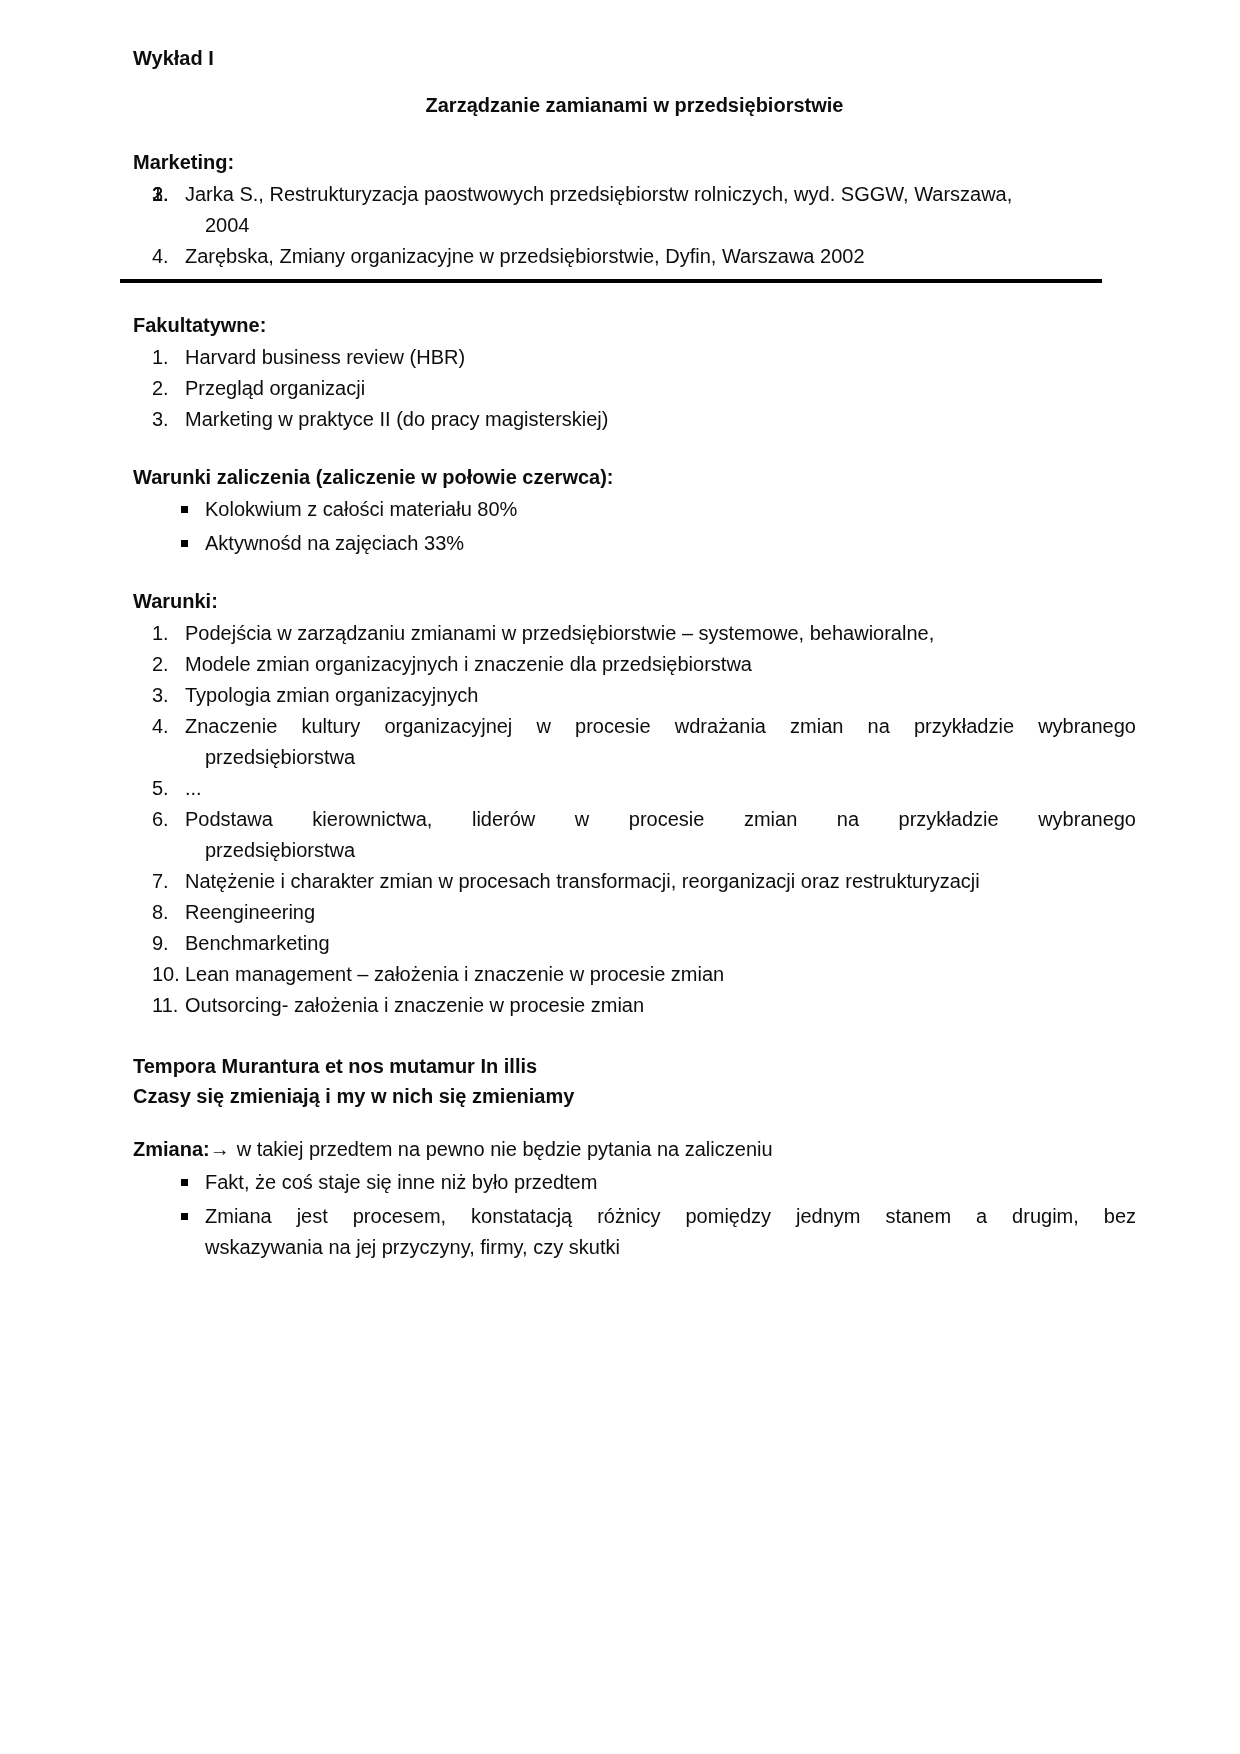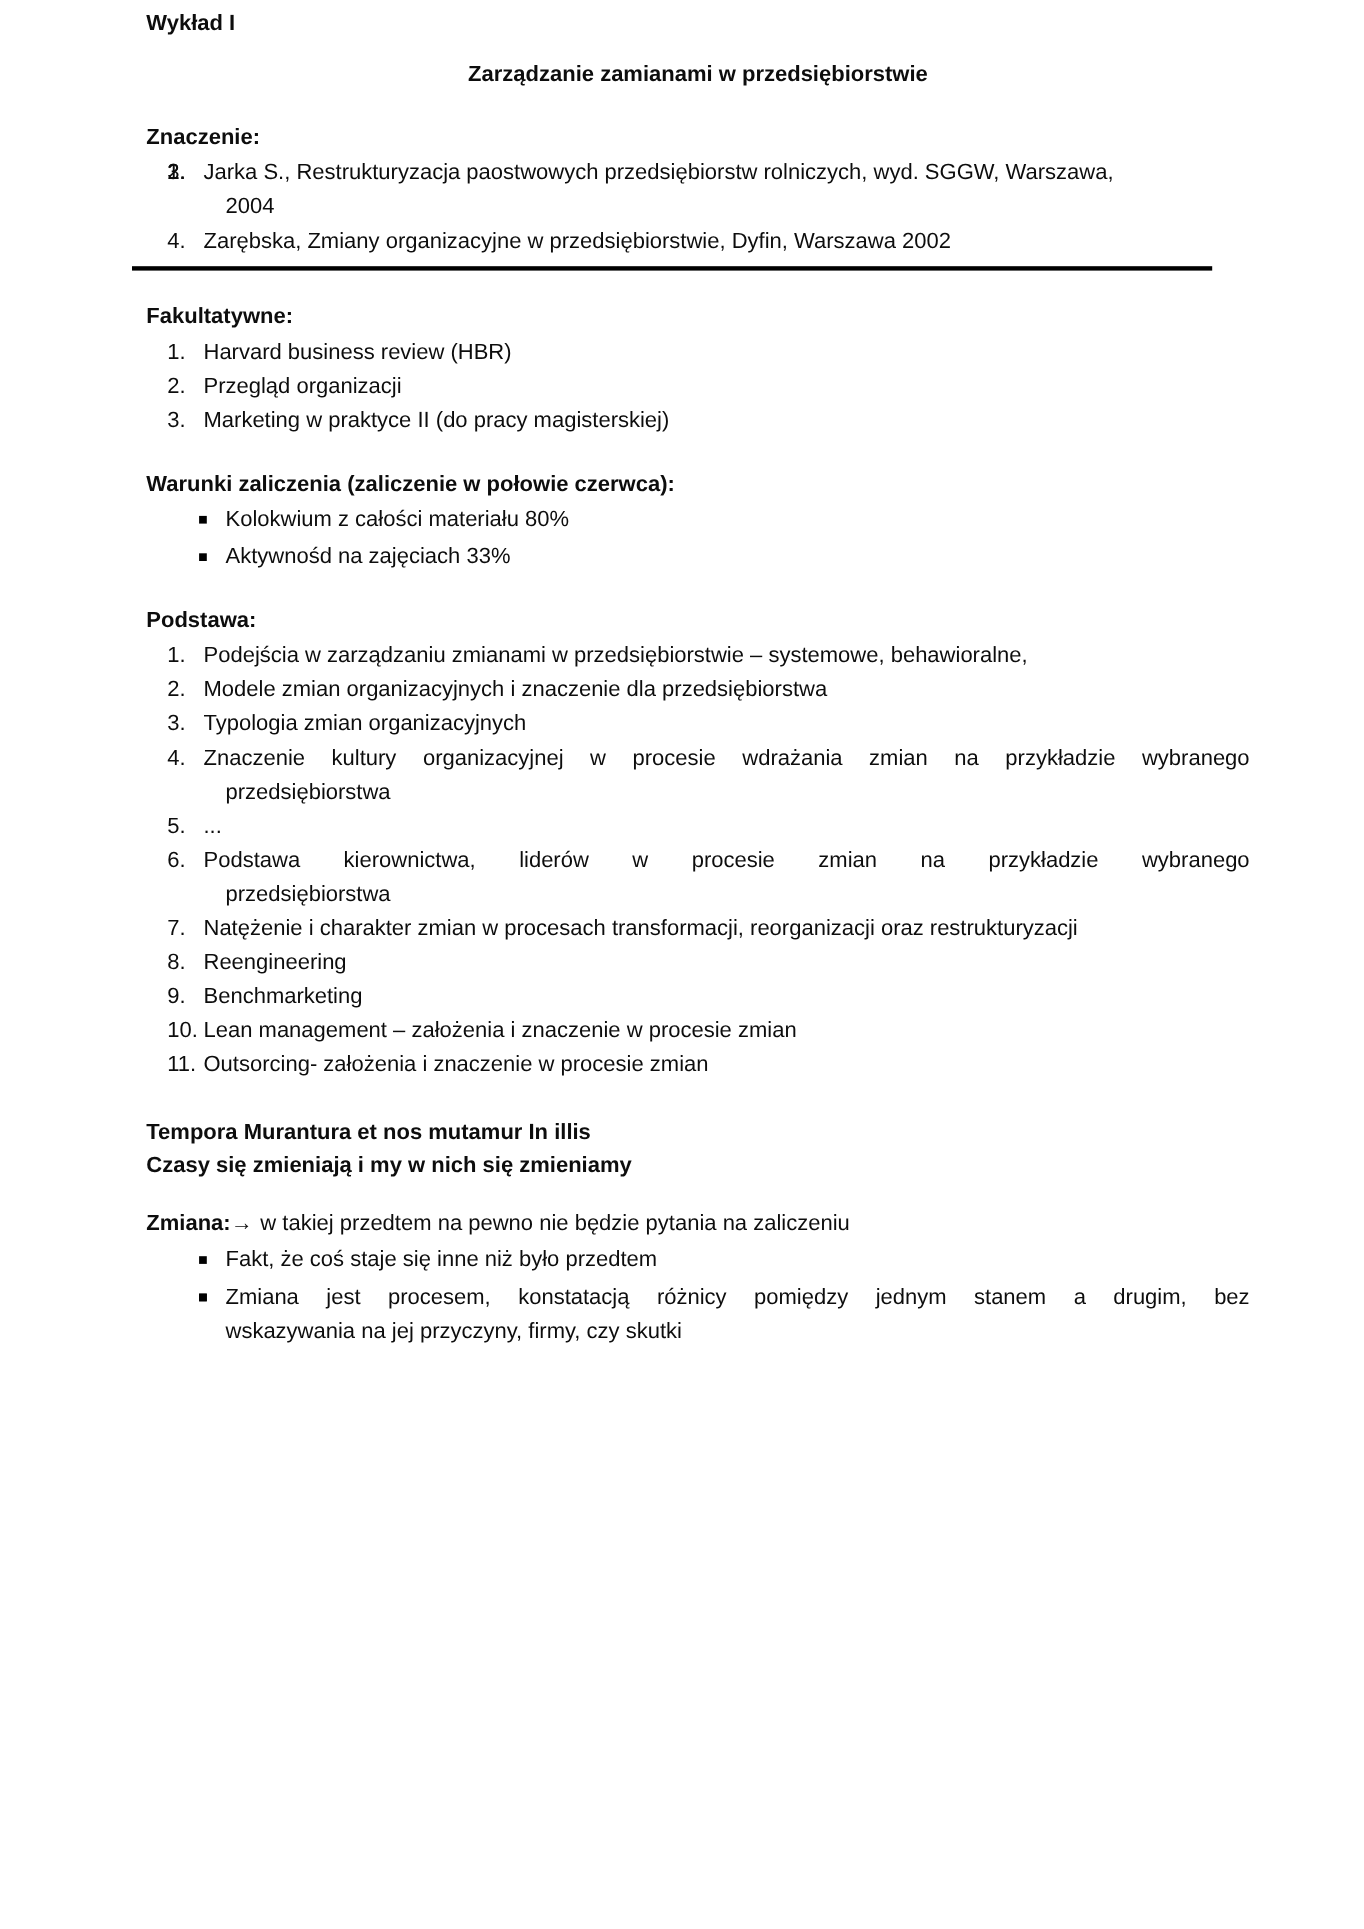--- a/index.html
+++ b/index.html
@@ -6,21 +6,21 @@
   html,body { background:#ffffff; }
   .page {
     position:relative;
     width:1240px; height:1754px;
     background:#ffffff;
     color:#0d0d0d;
     font-family:"Liberation Sans", sans-serif;
     font-size:20px;
     overflow:hidden;
   }
-  .content { padding:6px 104px 0 133px; }
+  .content { padding:6px 104px 0 133px;margin-top:37px; }
 
   .doc-header { font-size:20px; font-weight:700; line-height:30px; }
   .doc-title  { text-align:center; font-weight:700; margin-top:17px; line-height:30px; }
 
   .h { font-weight:700; margin-top:27px; line-height:30px; }
 
   ol, ul { list-style:none; margin-top:2px; }
   .li { position:relative; padding-left:52px; line-height:31px; }
   .num { position:absolute; left:19px; top:0; line-height:31px; }
   .block { display:block; }
@@ -49,21 +49,21 @@
 </head>
 <body>
 
 <div class="page">
   <div class="content">
 
     <div class="doc-header">Wykład I</div>
     <div class="doc-title">Zarządzanie zamianami w przedsiębiorstwie</div>
 
     <section>
-      <div class="h">Znaczenie:</div>
+      <div class="h">Marketing:</div>
       <ol class="numlist">
         <li class="li">
           <span class="num">1.</span>
         </li>
         <li class="li">
           <span class="num">2.</span>
         </li>
         <li class="li">
           <span class="num">3.</span>
           <span class="block">Jarka S., Restrukturyzacja paostwowych przedsiębiorstw rolniczych, wyd. SGGW, Warszawa,</span>
@@ -103,21 +103,21 @@
           <span>Kolokwium z całości materiału 80%</span>
         </li>
         <li class="li">
           <span class="sq"></span>
           <span>Aktywnośd na zajęciach 33%</span>
         </li>
       </ul>
     </section>
 
     <section>
-      <div class="h">Podstawa:</div>
+      <div class="h">Warunki:</div>
       <ol class="numlist">
         <li class="li">
           <span class="num">1.</span>
           <span class="block">Podejścia w zarządzaniu zmianami w przedsiębiorstwie – systemowe, behawioralne,</span>
         </li>
         <li class="li">
           <span class="num">2.</span>
           <span>Modele zmian organizacyjnych i znaczenie dla przedsiębiorstwa</span>
         </li>
         <li class="li">

